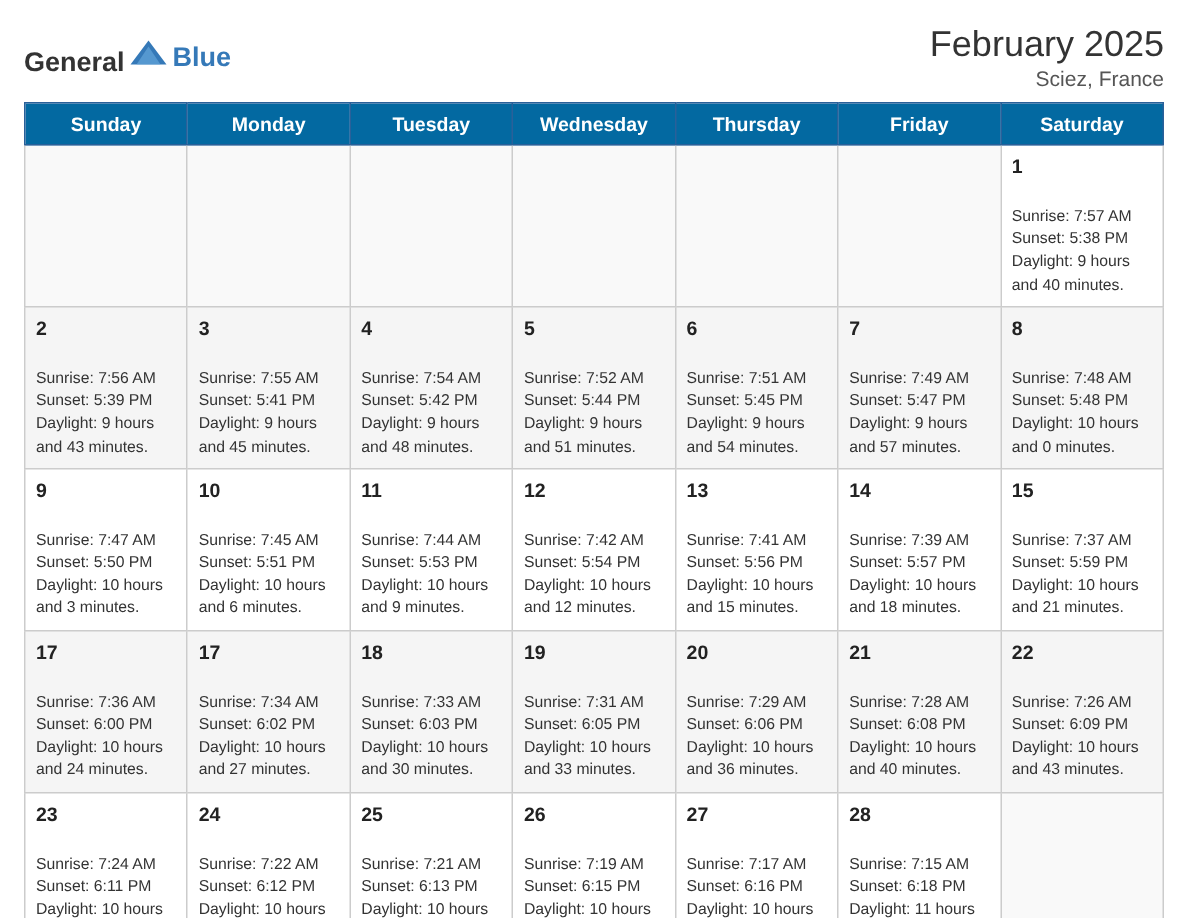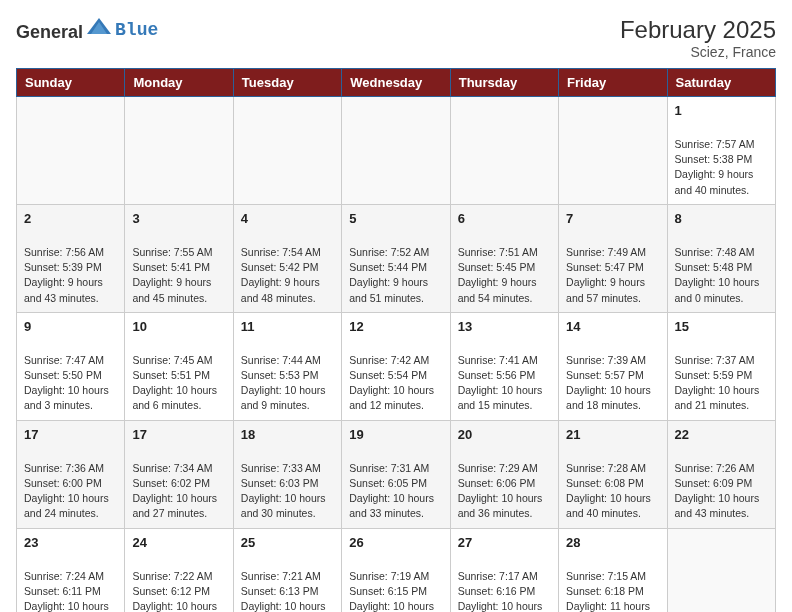--- a/index.html
+++ b/index.html
@@ -6,21 +6,21 @@
     body {
       font-family: Arial, sans-serif;
       background: #fff;
       width: 792px;
       min-height: 612px;
       padding: 16px;
     }
     .header-row {
       display: flex;
       justify-content: space-between;
-      align-items: flex-start;
+      align-items: center;
       margin-bottom: 8px;
     }
     .logo {
       display: flex;
       align-items: center;
     }
     .logo-icon {
       width: 28px;
       height: 22px;
       margin-left: 2px;
@@ -36,26 +36,26 @@
     .subtitle {
       font-size: 14px;
       color: #555;
     }
     .calendar {
       width: 100%;
       border-collapse: collapse;
       border: 1px solid #ccc;
     }
     .calendar th {
-      background-color: #7f1d1d;
+      background-color: #0369a1;
       color: #fff;
       font-size: 13px;
       font-weight: bold;
       padding: 6px 8px;
-      text-align: left;
+      text-align: center;
       border: 1px solid #2a6099;
     }
     .calendar td {
       border: 1px solid #ccc;
       vertical-align: top;
       padding: 6px 7px;
       width: calc(100% / 7);
       height: 90px;
       background: #fff;
       font-size: 11px;
@@ -88,21 +88,21 @@
 
 <div class="header-row">
   <div class="logo">
     <div>
       <span style="font-size:18px;font-weight:bold;color:#333;">General</span><svg class="logo-icon" viewBox="0 0 28 22" xmlns="http://www.w3.org/2000/svg">
         <polygon points="14,2 26,18 2,18" fill="#3579b8"></polygon>
         <polygon points="14,6 22,18 6,18" fill="#6aaee0" opacity="0.6"></polygon>
       </svg>
     </div>
     <div>
-      <span style="font-size:18px;font-weight:bold;color:#3579b8;margin-left:2px;font-family:Liberation Mono, monospace;">Blue</span>
+      <span style="font-size:18px;font-weight:bold;color:#3579b8;margin-left:2px;">Blue</span>
     </div>
   </div>
   <div class="title-section">
     <div class="month-title">February 2025</div>
     <div class="subtitle">Sciez, France</div>
   </div>
 </div>
 
 <table class="calendar">
   <thead>

